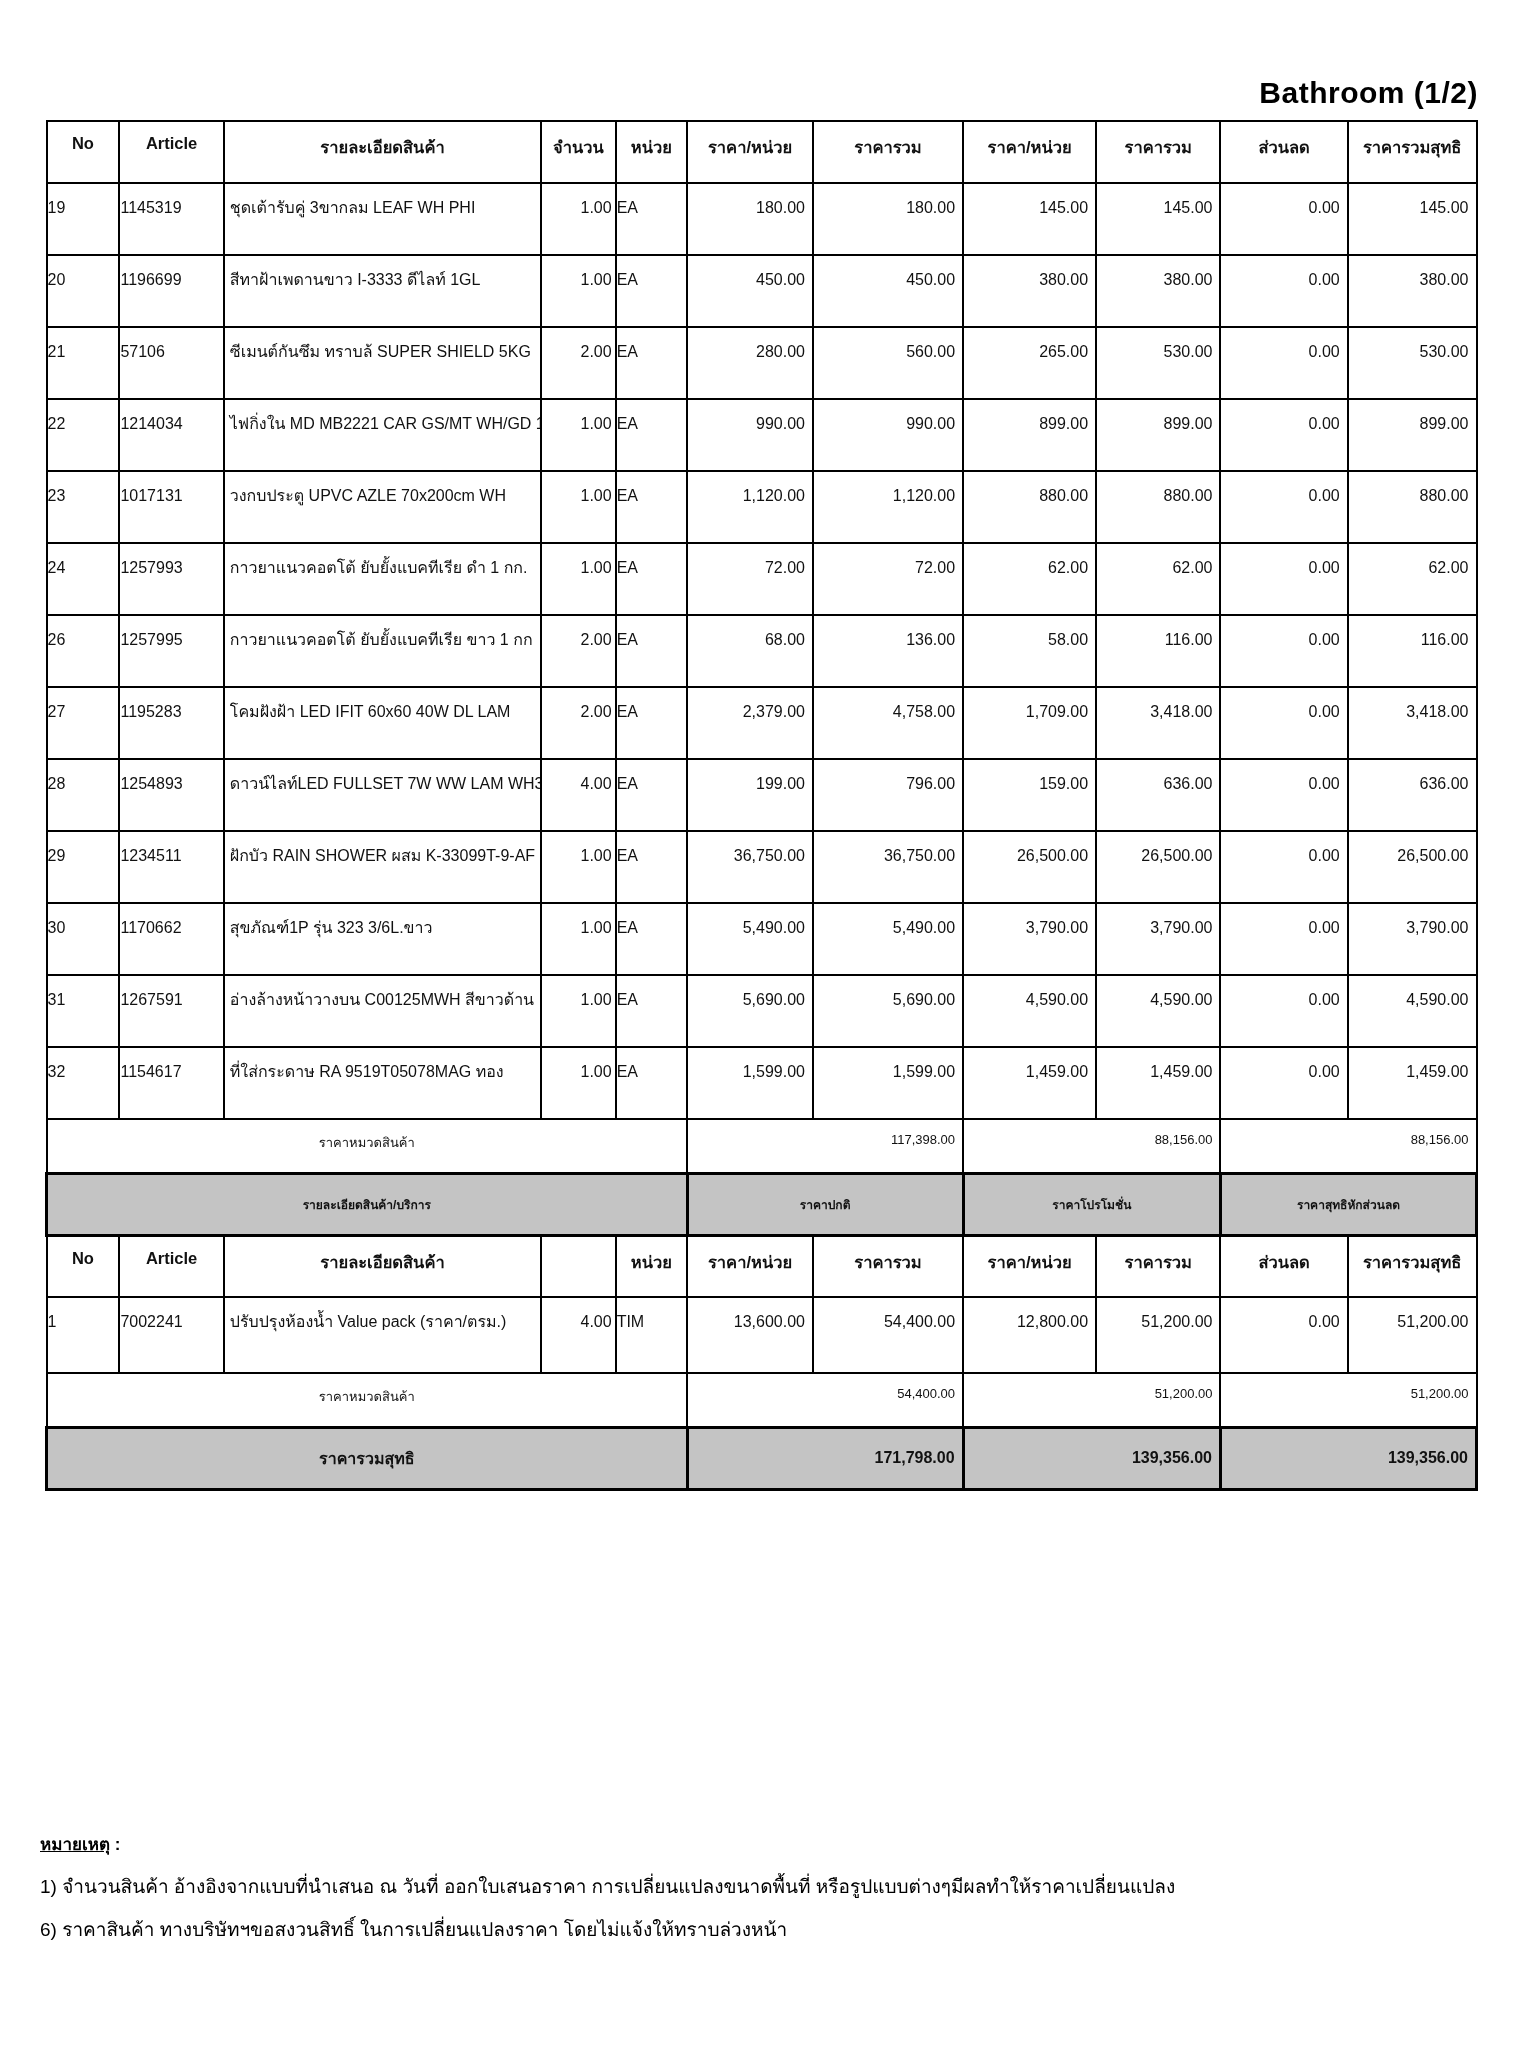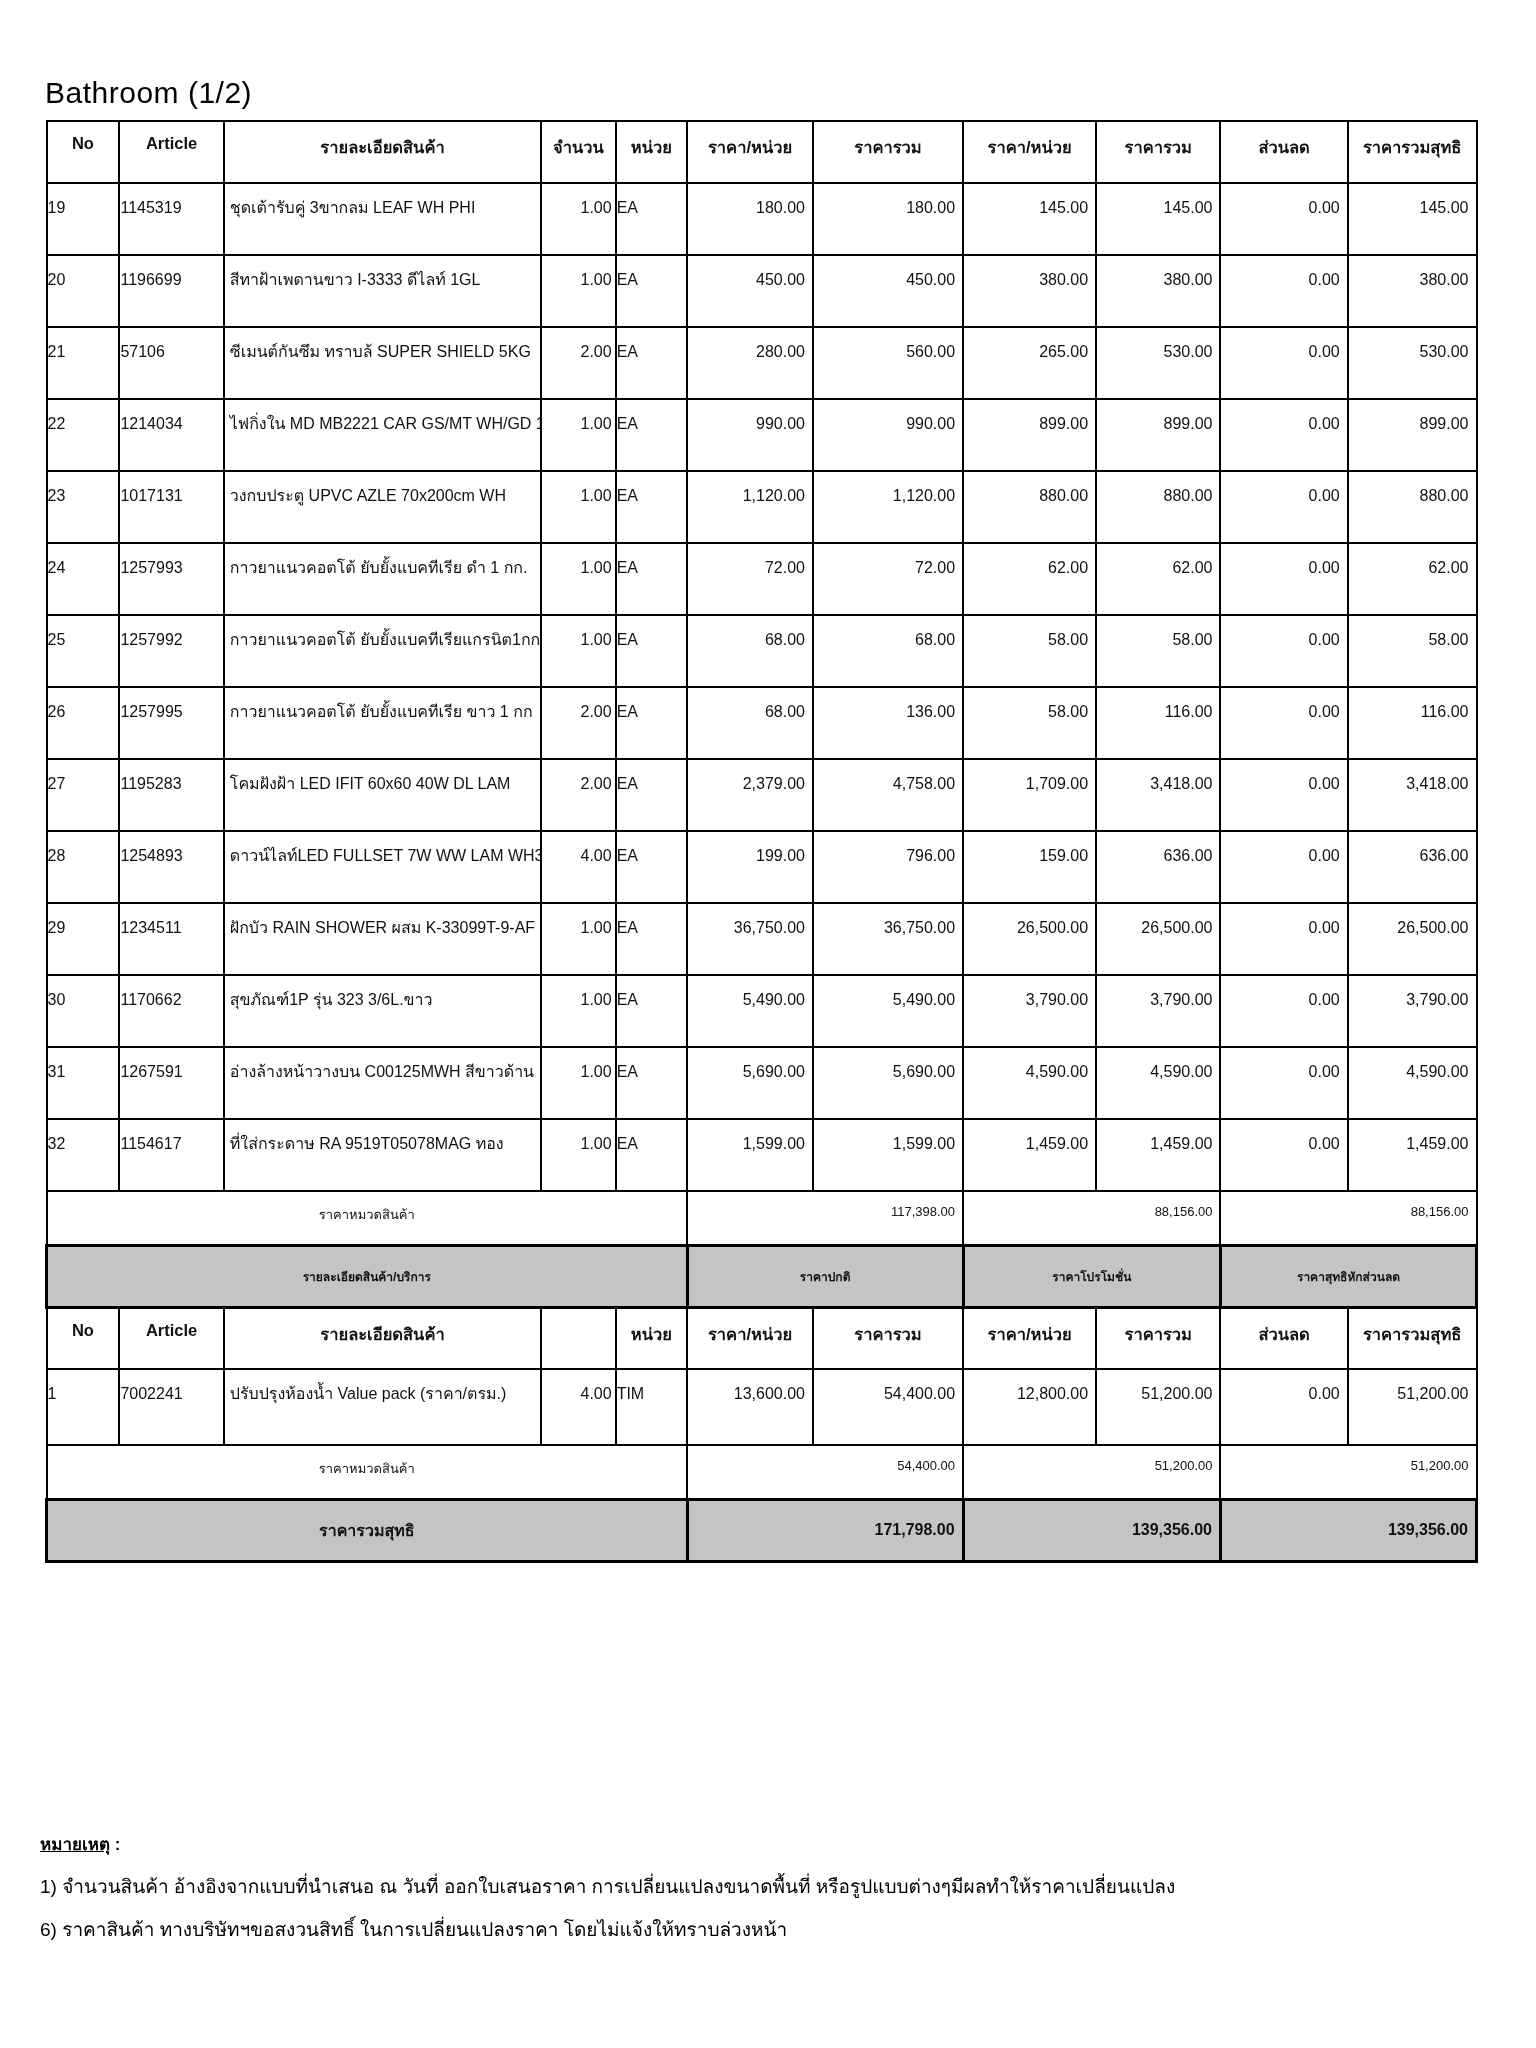--- a/index.html
+++ b/index.html
@@ -1,21 +1,21 @@
 <!DOCTYPE html>
 <html><head>
 <meta charset="utf-8">
 <style>
   * { margin:0; padding:0; box-sizing:border-box; }
   html,body { background:#ffffff; }
   body { font-family:"Liberation Sans","DejaVu Sans",sans-serif; color:#111; }
   .page { position:relative; width:1536px; height:2048px; background:#fff; overflow:hidden; }
 
-  .title { position:absolute; top:76px; left:45px; width:1433px; 
-           font-size:30px; font-weight:normal; color:#000; letter-spacing:0.5px; }
+  .title { position:absolute; top:76px; left:45px; width:1433px; text-align:right;
+           font-size:30px; font-weight:bold; color:#000; letter-spacing:0.5px; }
 
   table.quote { position:absolute; top:120px; left:45px; width:1433px;
                 border-collapse:collapse; table-layout:fixed; }
   table.quote td, table.quote th { border:2px solid #000; overflow:hidden; }
 
   thead th { height:62px; vertical-align:top; padding-top:12px; font-size:16.5px;
              font-weight:bold; text-align:center; border-bottom-width:3px; }
   tr.item td { height:72px; vertical-align:top; padding-top:14px; font-size:16px; line-height:1.25; }
   td.c-center { text-align:left; }
   td.c-desc { text-align:left; padding-left:5px; padding-right:2px; font-size:15px; white-space:nowrap; }
@@ -152,33 +152,20 @@
           <td class="c-qty">1.00</td>
           <td class="c-center">EA</td>
           <td class="c-num">72.00</td>
           <td class="c-num">72.00</td>
           <td class="c-num">62.00</td>
           <td class="c-num">62.00</td>
           <td class="c-num">0.00</td>
           <td class="c-num">62.00</td>
         </tr>
         <tr class="item">
-          <td class="c-center">25</td>
-          <td class="c-center">1257992</td>
-          <td class="c-desc">กาวยาแนวคอตโต้ ยับยั้งแบคทีเรียแกรนิต1กก</td>
-          <td class="c-qty">1.00</td>
-          <td class="c-center">EA</td>
-          <td class="c-num">68.00</td>
-          <td class="c-num">68.00</td>
-          <td class="c-num">58.00</td>
-          <td class="c-num">58.00</td>
-          <td class="c-num">0.00</td>
-          <td class="c-num">58.00</td>
-        </tr>
-        <tr class="item">
           <td class="c-center">26</td>
           <td class="c-center">1257995</td>
           <td class="c-desc">กาวยาแนวคอตโต้ ยับยั้งแบคทีเรีย ขาว 1 กก</td>
           <td class="c-qty">2.00</td>
           <td class="c-center">EA</td>
           <td class="c-num">68.00</td>
           <td class="c-num">136.00</td>
           <td class="c-num">58.00</td>
           <td class="c-num">116.00</td>
           <td class="c-num">0.00</td>

